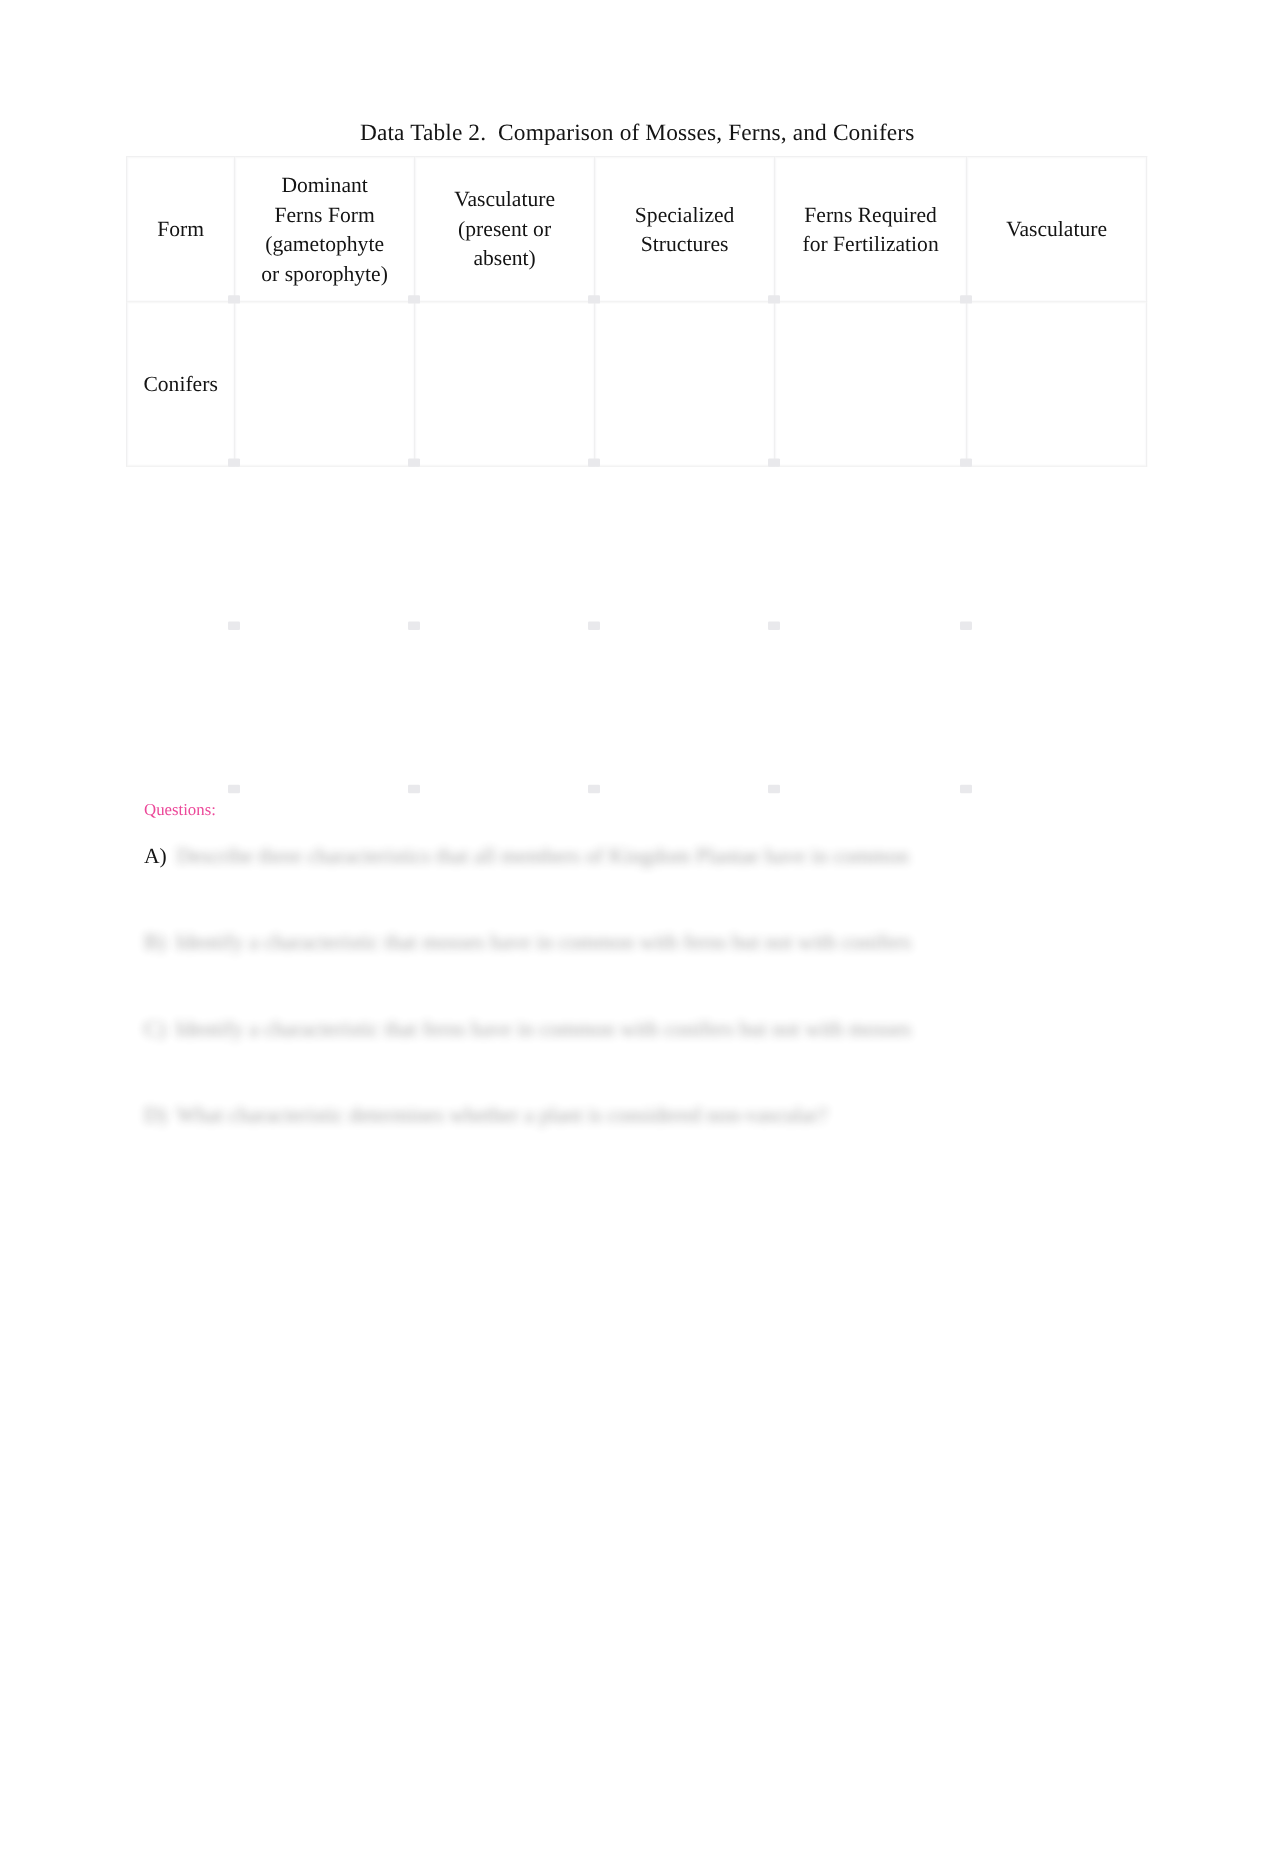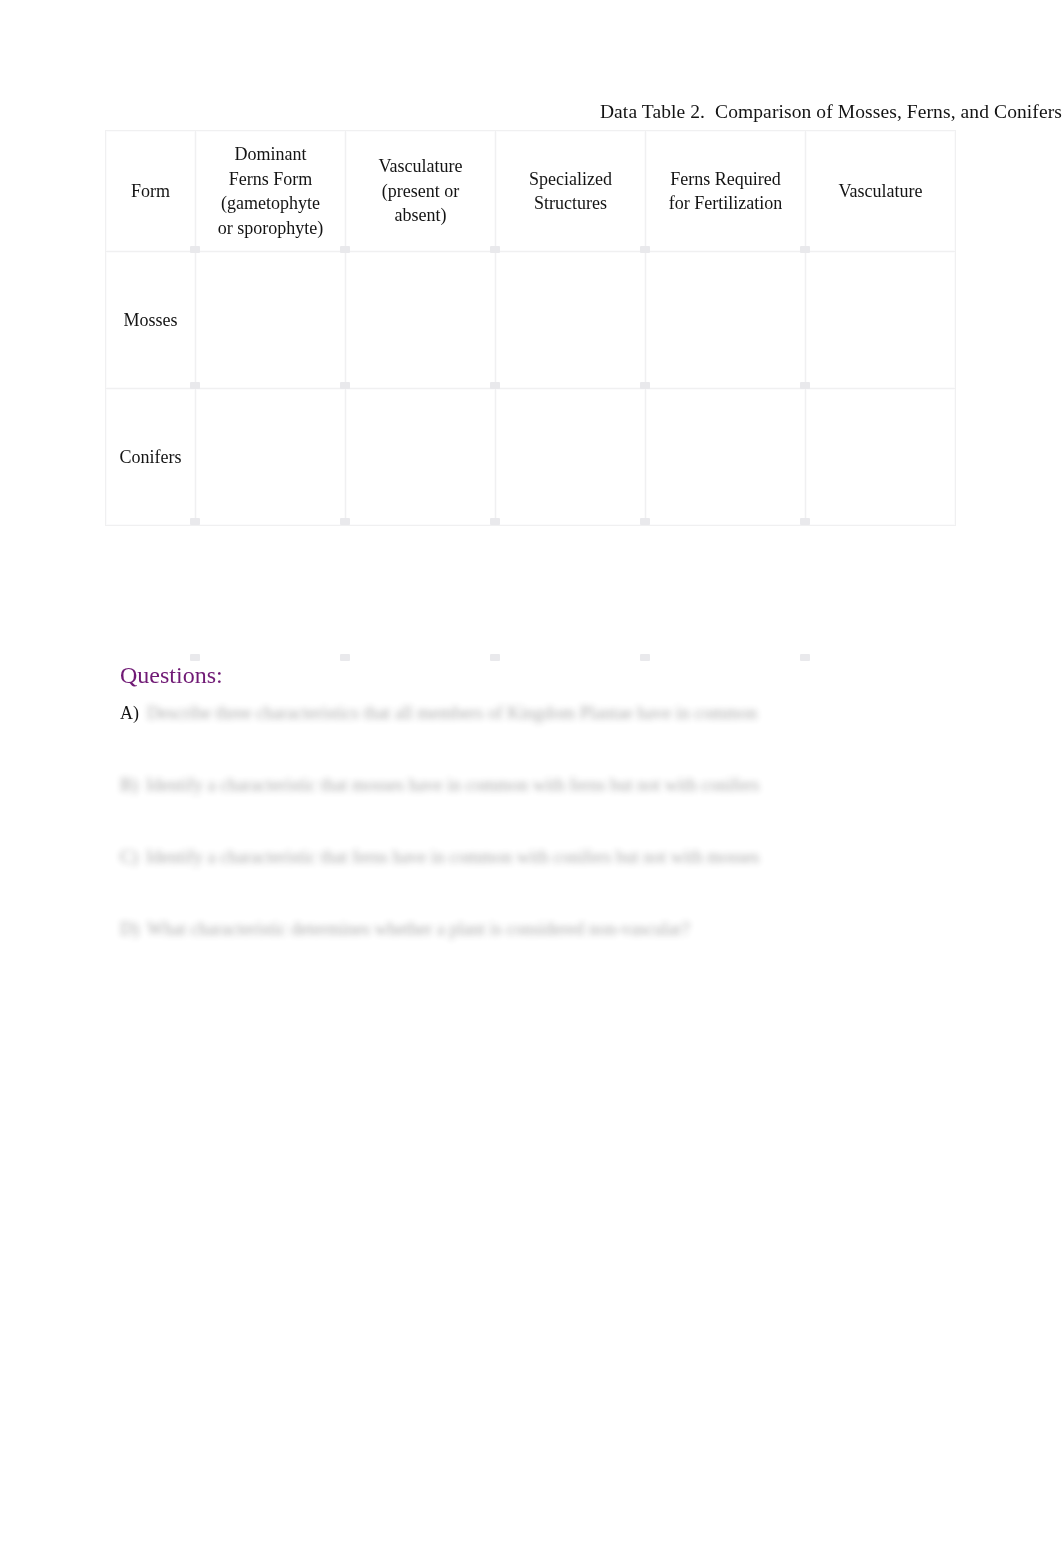--- a/index.html
+++ b/index.html
@@ -23,21 +23,21 @@
     height: 1561px;
     background: #ffffff;
   }
 
   
   .doc-title {
     position: absolute;
     left: 0;
     top: 100px;
     width: 1062px;
-    text-align: right;
+    text-align: center;
     font-size: 19.5px;
     line-height: 24px;
     letter-spacing: 0.1px;
     color: #141414;
     white-space: pre;
   }
 
   
   .data-table {
     position: absolute;
@@ -90,23 +90,23 @@
     background: #e9e9ec;
     border-radius: 1px;
     pointer-events: none;
   }
 
   
   .questions-label {
     position: absolute;
     left: 120px;
     top: 664px;
-    font-size: 24px;
+    font-size: 14px;
     line-height: 23px;
-    color: #701a75;
+    color: #ec4899;
     white-space: pre;
     text-align: center;
   }
 
   .q-row {
     position: absolute;
     left: 120px;
     height: 26px;
     display: flex;
     align-items: center;
@@ -165,28 +165,20 @@
         <td class="hdr">Vasculature
 (present or
 absent)</td>
         <td class="hdr">Specialized
 Structures</td>
         <td class="hdr">Ferns Required
 for Fertilization</td>
         <td class="hdr">Vasculature</td>
       </tr>
 
-      <tr class="body-row">
-        <td class="row-label">Mosses</td>
-        <td class="cell-empty"></td>
-        <td class="cell-empty"></td>
-        <td class="cell-empty"></td>
-        <td class="cell-empty"></td>
-        <td class="cell-empty"></td>
-      </tr>
 
 
       <tr class="body-row">
         <td class="row-label">Conifers</td>
         <td class="cell-empty"></td>
         <td class="cell-empty"></td>
         <td class="cell-empty"></td>
         <td class="cell-empty"></td>
         <td class="cell-empty"></td>
       </tr>

